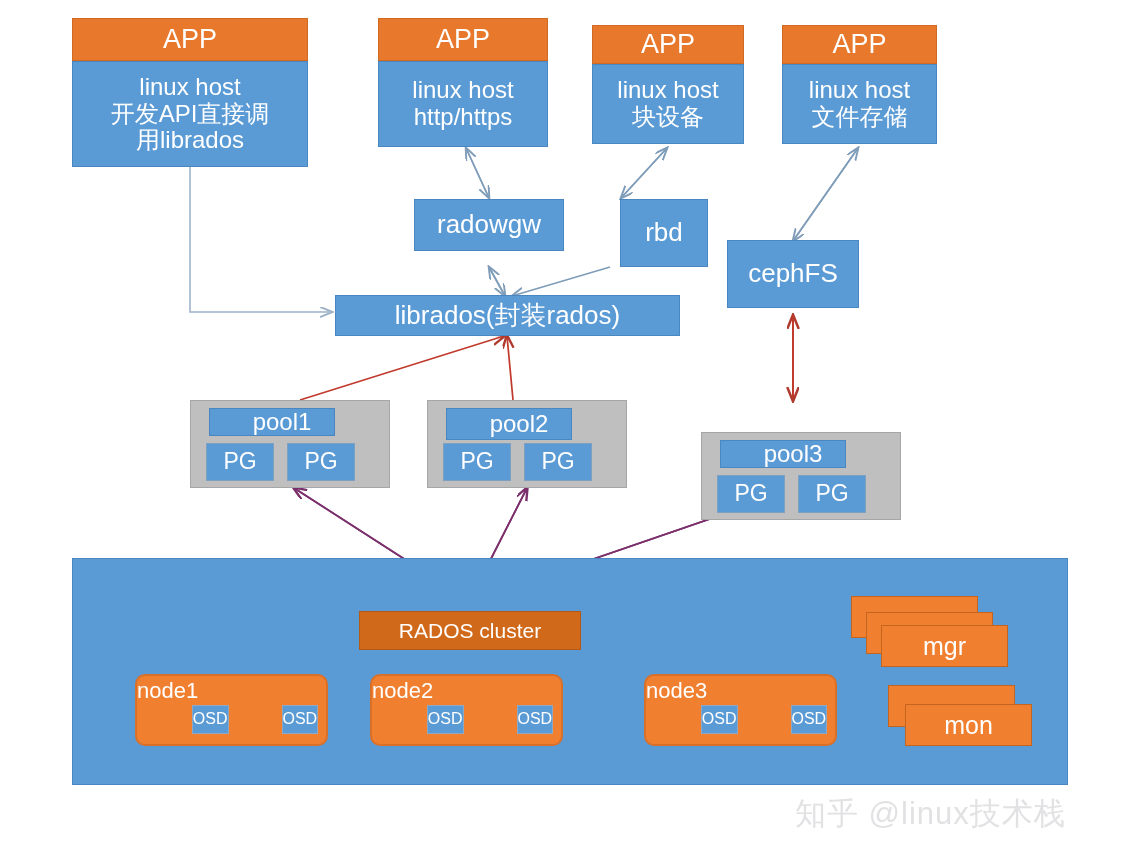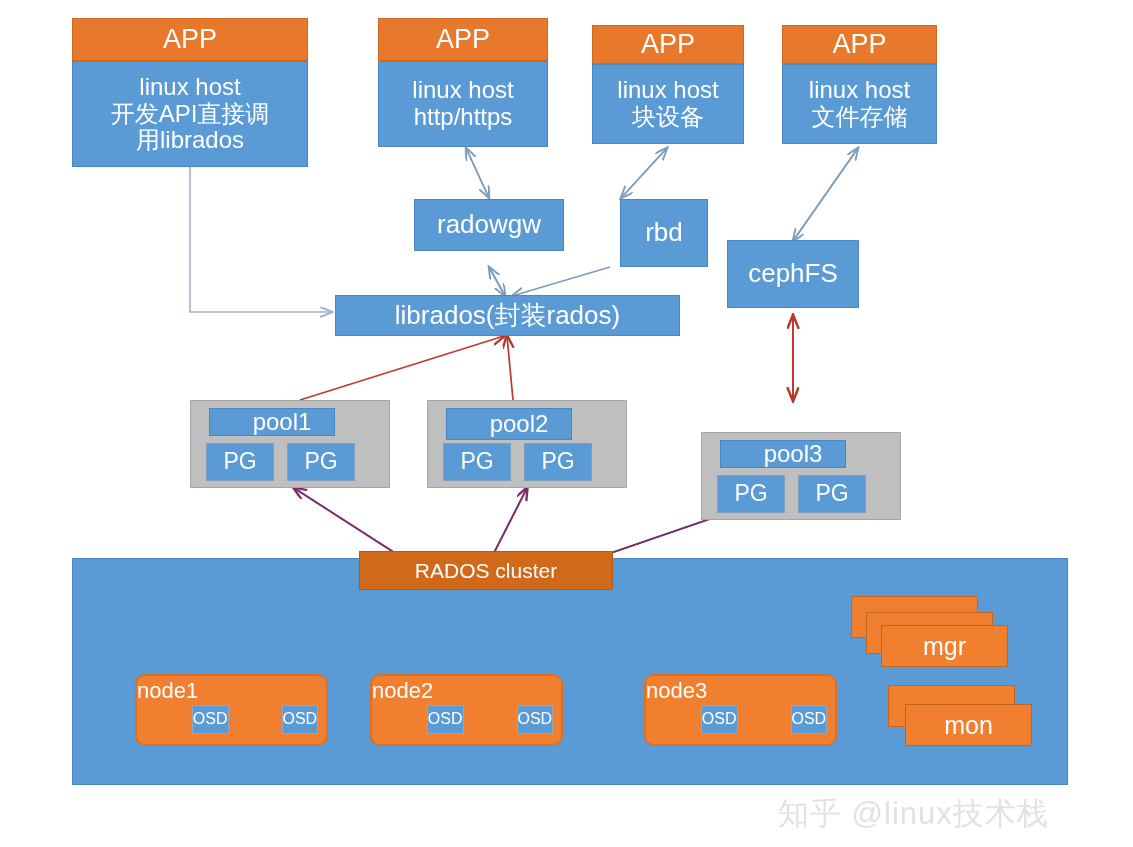--- a/index.html
+++ b/index.html
@@ -278,21 +278,21 @@
     <div class="box pg" style="left:15px;top:42px;width:68px;height:38px;">
       <span class="txt">PG</span>
     </div>
     <div class="box pg" style="left:96px;top:42px;width:68px;height:38px;">
       <span class="txt">PG</span>
     </div>
   </div>
 
   <div class="box cluster" style="left:72px;top:558px;width:996px;height:227px;display:block;"></div>
 
-  <div class="box rados" style="left:359px;top:551px;width:254px;height:39px;">
+  <div class="box rados" style="left:359px;top:611px;width:222px;height:39px;">
     <span class="txt">RADOS cluster</span>
   </div>
 
   <div class="node" style="position:absolute;left:135px;top:674px;width:189px;height:66px;">
     <span class="node-label">node1</span>
     <div class="node-osds">
       <div class="osd">OSD</div>
       <div class="osd">OSD</div>
     </div>
   </div>
@@ -317,15 +317,15 @@
   <div class="stackcard" style="left:866px;top:612px;width:125px;height:40px;"></div>
   <div class="stackcard" style="left:881px;top:625px;width:125px;height:40px;">
     <span class="txt">mgr</span>
   </div>
 
   <div class="stackcard" style="left:888px;top:685px;width:125px;height:40px;"></div>
   <div class="stackcard" style="left:905px;top:704px;width:125px;height:40px;">
     <span class="txt">mon</span>
   </div>
 
-  <div class="watermark" style="left:778px;top:793px;">知乎 @linux技术栈</div>
+  <div class="watermark" style="left:795px;top:793px;">知乎 @linux技术栈</div>
 
 </div>
 
 </body></html>

